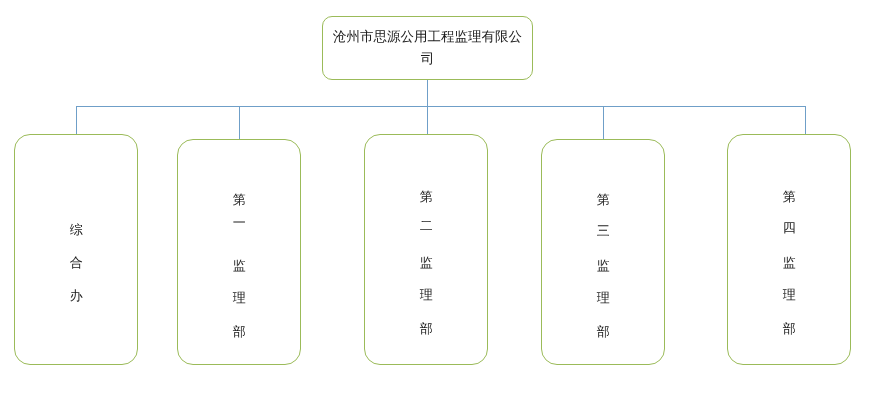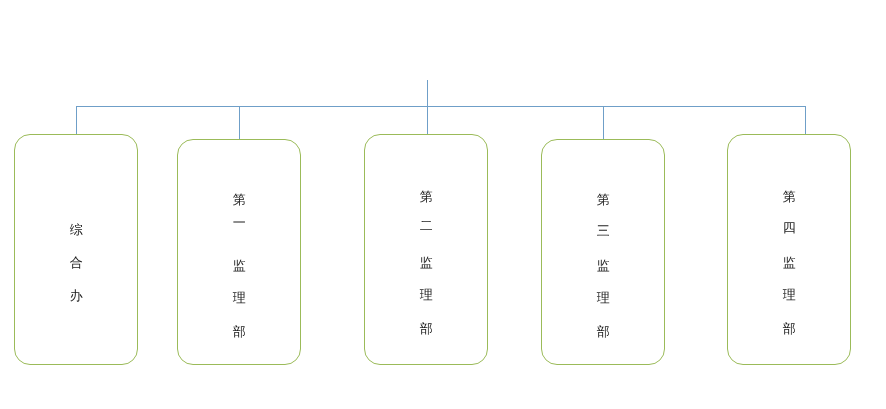--- a/index.html
+++ b/index.html
@@ -65,20 +65,23 @@
 <div id="canvas">
 
   <div class="connector v-line" style="left:427px; top:80px; height:26px;"></div>
   <div class="connector h-line" style="left:76px; top:106px; width:730px;"></div>
   <div class="connector v-line" style="left:76px; top:106px; height:28px;"></div>
   <div class="connector v-line" style="left:239px; top:106px; height:33px;"></div>
   <div class="connector v-line" style="left:427px; top:106px; height:28px;"></div>
   <div class="connector v-line" style="left:603px; top:106px; height:33px;"></div>
   <div class="connector v-line" style="left:805px; top:106px; height:28px;"></div>
 
+  <div class="node root-node" style="left:322px; top:16px; width:211px; height:64px;">
+    <span>沧州市思源公用工程监理有限公司</span>
+  </div>
 
   <div class="node child-node" style="left:14px; top:134px; width:124px; height:231px;">
     <span class="child-label">综 合 办</span>
   </div>
 
   <div class="node child-node" style="left:177px; top:139px; width:124px; height:226px;">
     <span class="child-label">第 一 监 理 部</span>
   </div>
 
   <div class="node child-node" style="left:364px; top:134px; width:124px; height:231px;">

